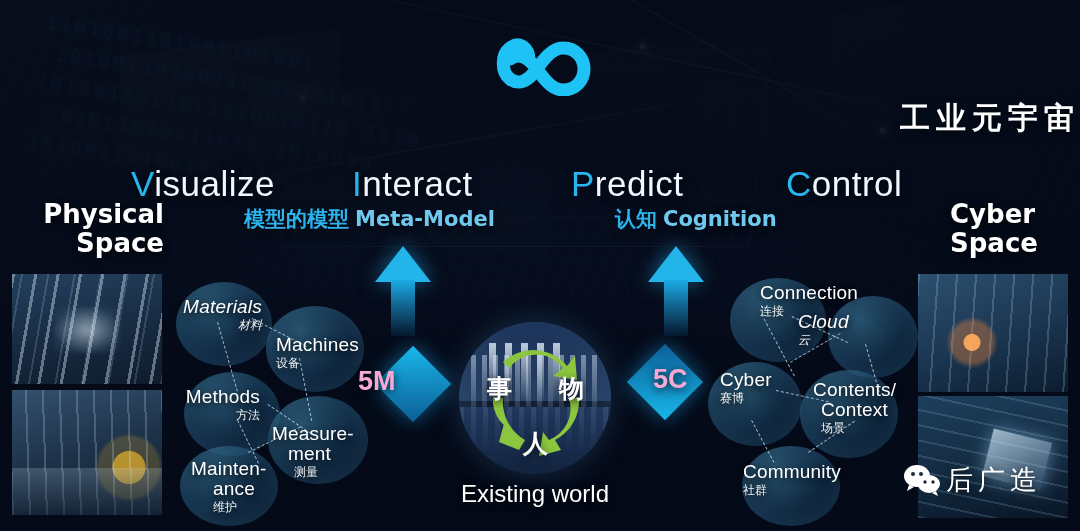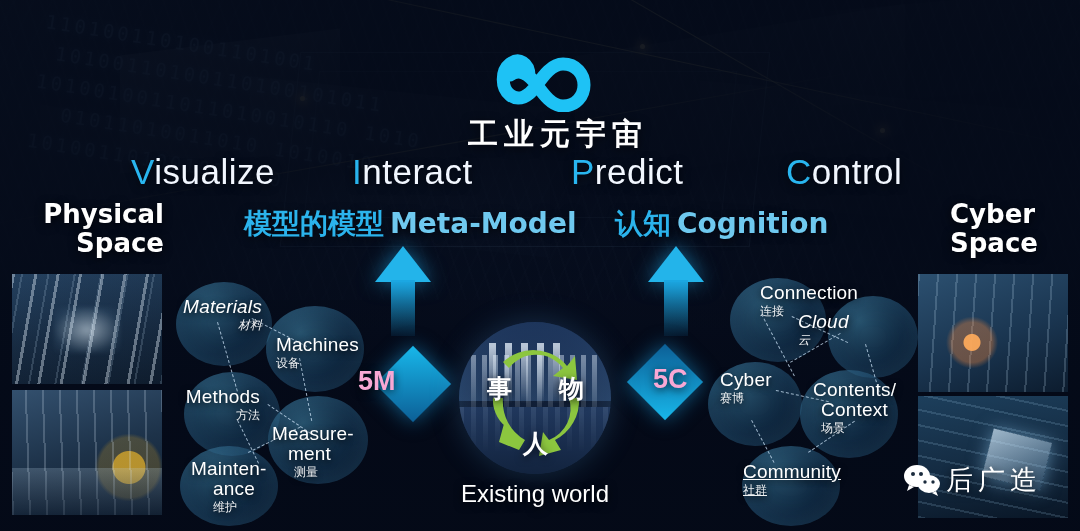--- a/index.html
+++ b/index.html
@@ -68,48 +68,48 @@
     position:absolute; left:290px; top:52px; width:470px; height:195px;
     border:1px solid rgba(150,200,240,0.30);
     transform:skewX(-6deg);
   }
   .wire:after{
     content:""; position:absolute; left:20px; top:18px; right:30px; bottom:28px;
     border:1px solid rgba(150,200,240,0.18);
   }
 
   
-  .logo-wrap{ position:absolute; left:0; right:0; top:40px; text-align:center;padding-left:36px; }
+  .logo-wrap{ position:absolute; left:0; right:0; top:24px; text-align:right;padding-left:36px; }
   .infinity{ display:block; margin:0 auto; }
   .logo-cn{
     margin-top:2px;
     font-size:30px; font-weight:700; color:#ffffff;
     letter-spacing:6px;
     text-shadow:0 2px 10px rgba(0,0,0,.65);
     font-family:"DejaVu Sans", sans-serif;
   }
 
   
-  .vipc{ position:absolute; top:152px; left:0; right:0; height:50px; }
+  .vipc{ position:absolute; top:164px; left:0; right:0; height:50px; }
   .vipc-item{
     position:absolute;
     font-size:35px; font-weight:400; color:#f2f7ff;
     letter-spacing:.5px;
     text-shadow:0 2px 9px rgba(0,0,0,.6);
     font-family:"Liberation Sans", sans-serif;
   }
   .vipc-item .cap{ color:#29b6f0; }
   .v-vis{ left:131px; }
   .v-int{ left:352px; }
   .v-pre{ left:571px; }
   .v-con{ left:786px; }
 
   
   .sub{
-    position:absolute; font-size:28px; font-weight:700;
+    position:absolute; font-size:21px; font-weight:700;
     color:#2bb3ec; text-shadow:0 2px 8px rgba(0,0,0,.6);
     white-space:nowrap;
     font-family:"DejaVu Sans", sans-serif;
   }
   .sub .en{ color:#6fc9ef; margin-left:6px; }
   .sub-meta{ left:244px; top:205px; }
   .sub-cog{  left:615px; top:205px; }
 
   
   .space-label{
@@ -433,21 +433,21 @@
     </div>
     <div class="node" style="left:720px;top:370px;">
       <span class="en">Cyber</span>
         <span class="cn">赛博</span>
     </div>
     <div class="node" style="left:813px;top:380px;">
       <span class="en">Contents/</span>
       <span class="en" style="margin-left:8px">Context</span>
       <span class="cn" style="margin-left:8px">场景</span>
     </div>
-    <div class="node" style="left:743px;top:462px;text-decoration:underline;">
+    <div class="node" style="left:743px;top:462px;">
       <span class="en">Community</span>
         <span class="cn">社群</span>
     </div>
   </div>
 
   <div class="chev chev-m"></div>
   <div class="chev-label lbl-5m">5M</div>
   <div class="chev chev-c"></div>
   <div class="chev-label lbl-5c">5C</div>
 

